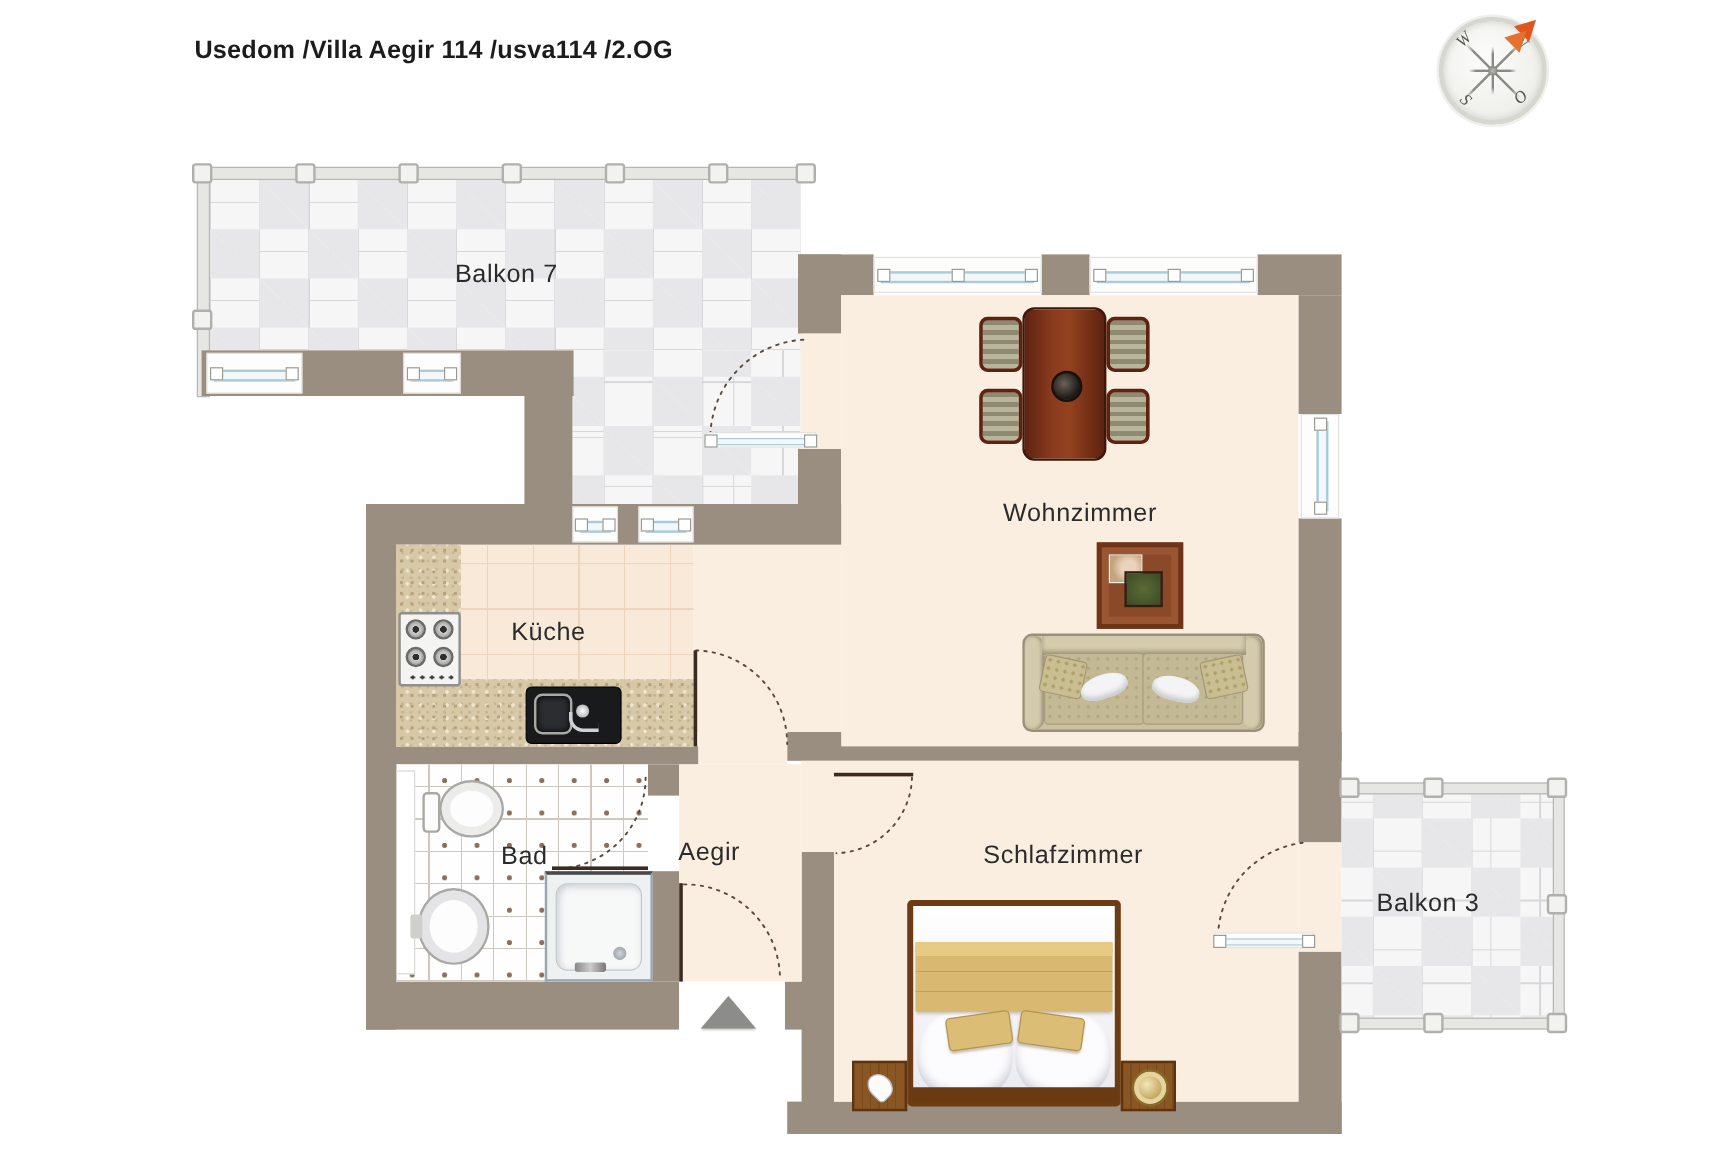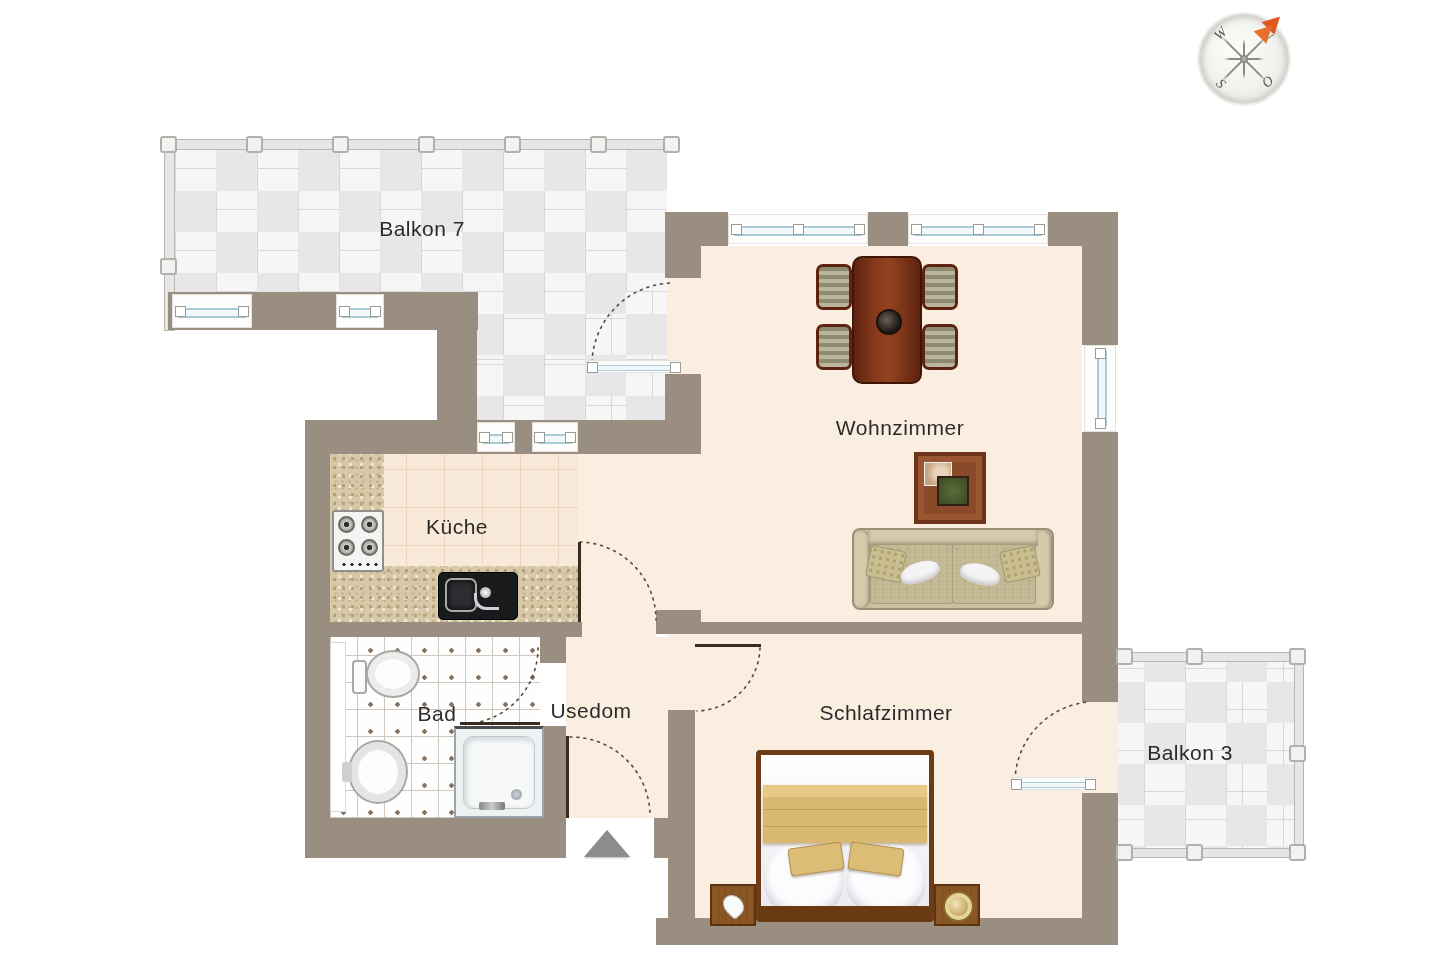--- a/index.html
+++ b/index.html
@@ -136,20 +136,21 @@
   .cdot{position:absolute;left:50%;top:50%;width:8px;height:8px;margin:-4px 0 0 -4px;border-radius:50%;
        background:radial-gradient(#bdbdb8,#6e6e68);}
   .narrow{position:absolute;width:0;height:0;border-left:9px solid transparent;
        border-right:9px solid transparent;border-bottom:17px solid #e0561c;}
 </style>
 </head>
 <body>
 
 <div class="plan">
 
+  <div class="title" style="left:162px;top:30px;">Usedom /Villa Aegir 114 /usva114 /2.OG</div>
 
   <div class="btile" style="left:175px;top:150px;width:492px;height:142px;"></div>
   <div class="btile off" style="left:477px;top:292px;width:190px;height:128px;"></div>
 
   <div class="rail" style="left:164px;top:139px;width:516px;height:11px;"></div>
   <div class="rail" style="left:164px;top:139px;width:11px;height:192px;"></div>
   <div class="post" style="left:160px;top:136px;"></div>
   <div class="post" style="left:246px;top:136px;"></div>
   <div class="post" style="left:332px;top:136px;"></div>
   <div class="post" style="left:418px;top:136px;"></div>
@@ -345,21 +346,21 @@
     <div class="sq" style="left:-2px;top:50%;margin-top:-5px;"></div>
     <div class="sq" style="right:-2px;top:50%;margin-top:-5px;"></div>
   </div>
 
   <div class="tri" style="left:584px;top:830px;"></div>
 
   <div class="label" style="left:422px;top:229px;">Balkon 7</div>
   <div class="label" style="left:900px;top:428px;">Wohnzimmer</div>
   <div class="label" style="left:457px;top:527px;">Küche</div>
   <div class="label" style="left:437px;top:714px;">Bad</div>
-  <div class="label" style="left:591px;top:711px;">Usedom</div>
+  <div class="label" style="left:591px;top:711px;">Aegir</div>
   <div class="label" style="left:886px;top:713px;">Schlafzimmer</div>
   <div class="label" style="left:1190px;top:753px;">Balkon 3</div>
 
   <div class="compass" style="left:1199px;top:14px;">
     <div class="needle" style="transform:rotate(45deg);"></div>
     <div class="needle" style="transform:rotate(-45deg);"></div>
     <div class="needle short" style="transform:rotate(0deg);"></div>
     <div class="needle short" style="transform:rotate(90deg);"></div>
     <div class="cdot"></div>
     <div class="ltr" style="left:12px;top:8px;transform:rotate(-45deg);">W</div>

